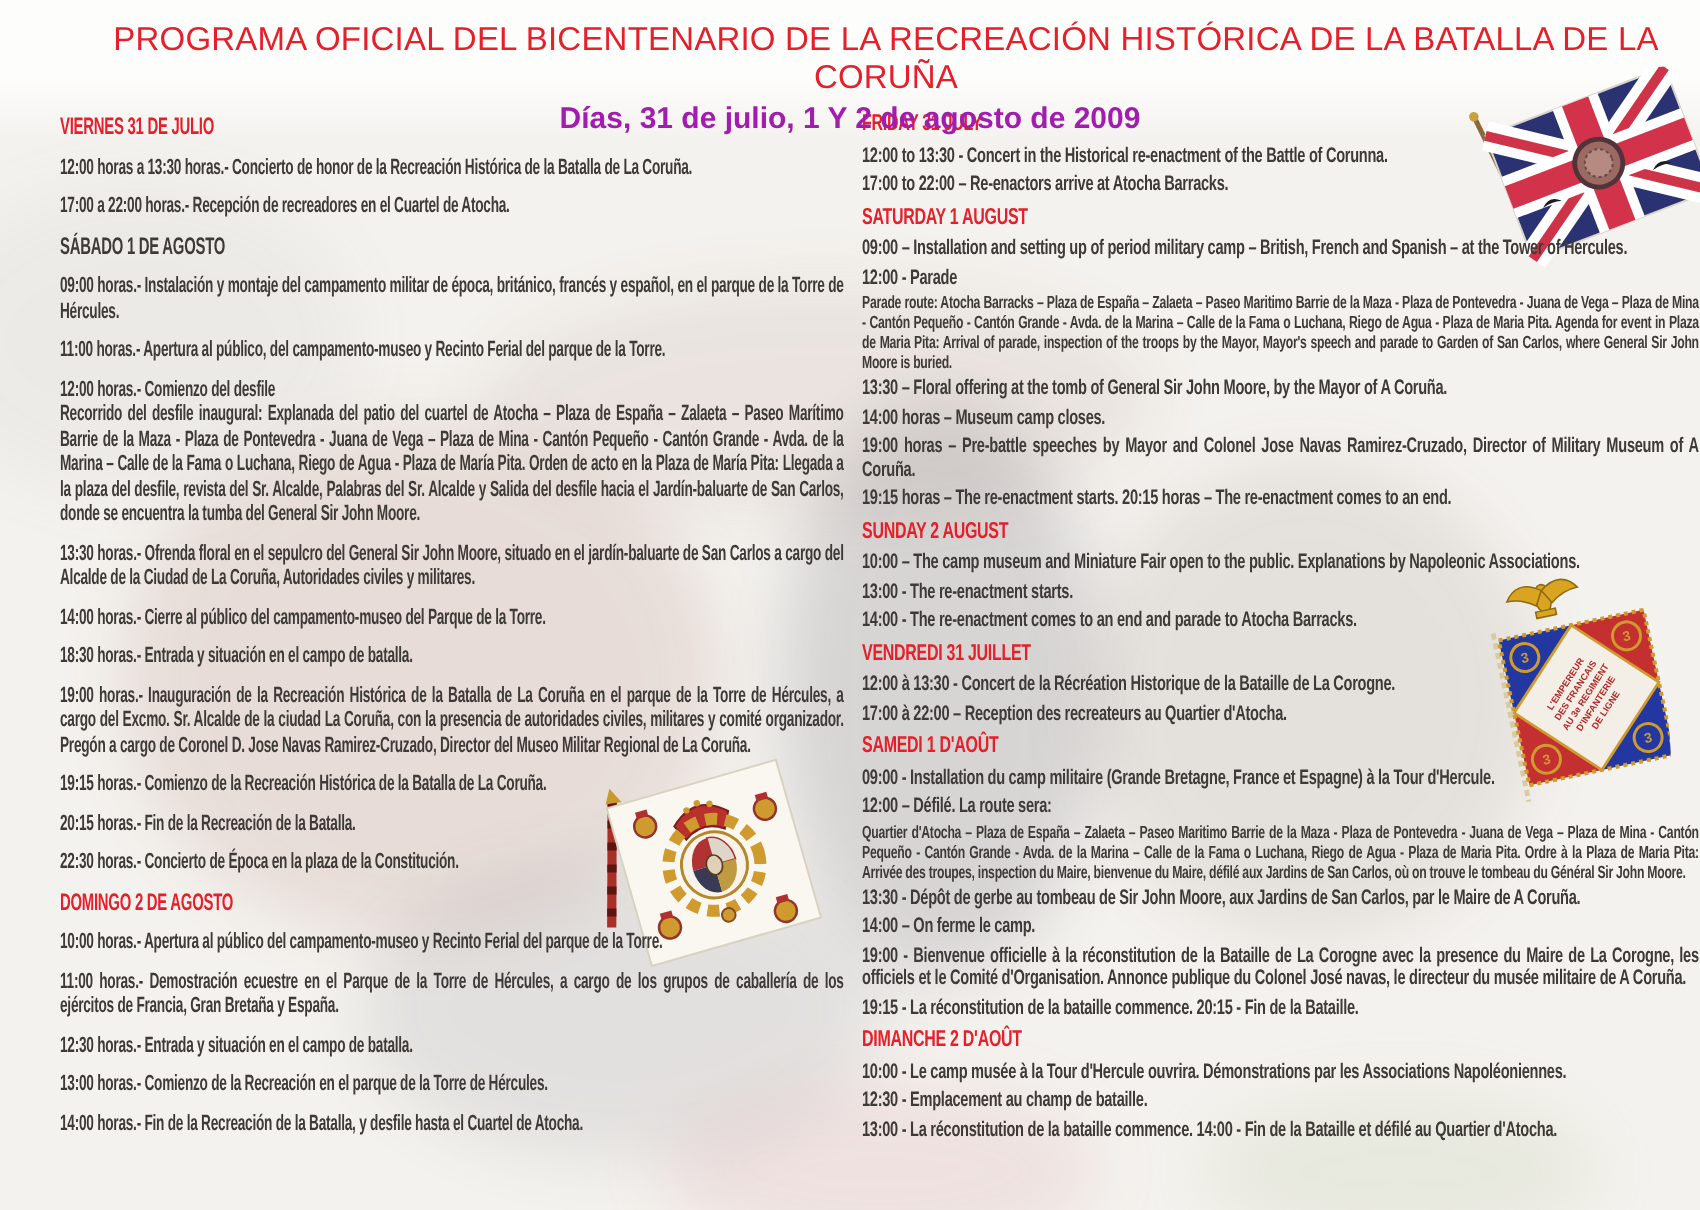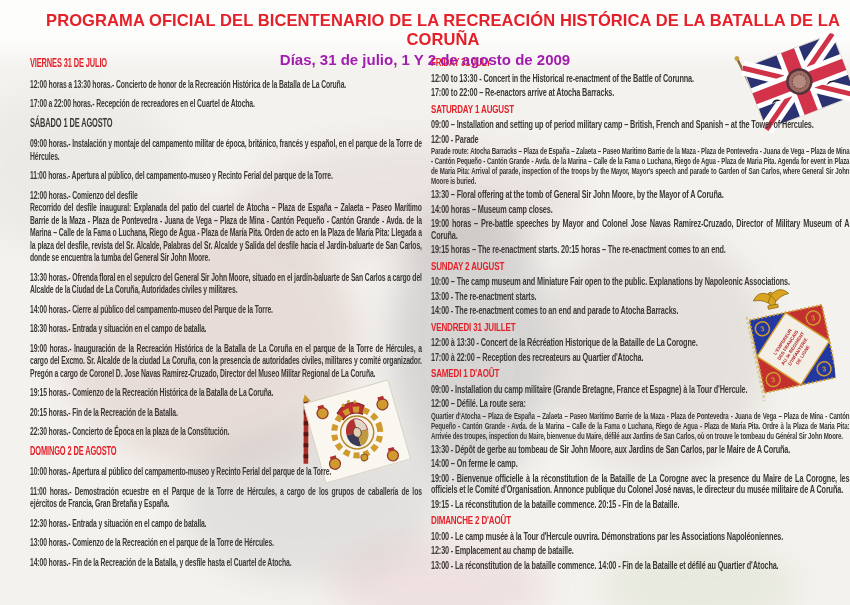--- a/index.html
+++ b/index.html
@@ -16,21 +16,21 @@
   .wm3{left:540px;top:230px;width:230px;height:240px;background:#6a5a52;opacity:.11;}
   .wm4{left:180px;top:430px;width:260px;height:150px;background:#4c4c58;opacity:.10;}
   .wm5{left:330px;top:540px;width:220px;height:90px;background:#d598a2;opacity:.18;}
   .wm6{left:600px;top:545px;width:200px;height:80px;background:#a8b88e;opacity:.16;}
   .wm7{left:-40px;top:90px;width:220px;height:160px;background:#8c8c94;opacity:.07;}
   .wm8{left:240px;top:140px;width:340px;height:120px;background:#7c4440;opacity:.08;}
   .wm-top{position:absolute;left:0;top:0;width:850px;height:70px;
     background:linear-gradient(#ffffff 55%,rgba(255,255,255,0));opacity:.85;pointer-events:none;}
 
   .title{position:absolute;left:0;top:11px;width:850px;text-align:center;z-index:3;}
-  .title .l1{font-size:16.5px;font-weight:bold;color:#e4202a;letter-spacing:.1px;padding-left:36px;}
+  .title .l1{font-size:16.5px;font-weight:normal;color:#e4202a;letter-spacing:.1px;padding-left:36px;}
   .title .l2{font-size:15px;font-weight:bold;color:#a21caf;margin-top:2px;}
 
   .col{position:absolute;top:57px;z-index:2;transform-origin:0 0;font-weight:bold;}
   .col-left{left:30px;width:632px;transform:scaleX(0.62);
     font-size:11px;line-height:12.5px;letter-spacing:-0.2px;}
   .col-right{left:431px;width:602px;transform:scaleX(0.695);
     font-size:10.5px;line-height:11.5px;letter-spacing:-0.2px;}
 
   .blk{margin:0 0 7px 0;}
   .col-right .blk{margin-bottom:3px;}

